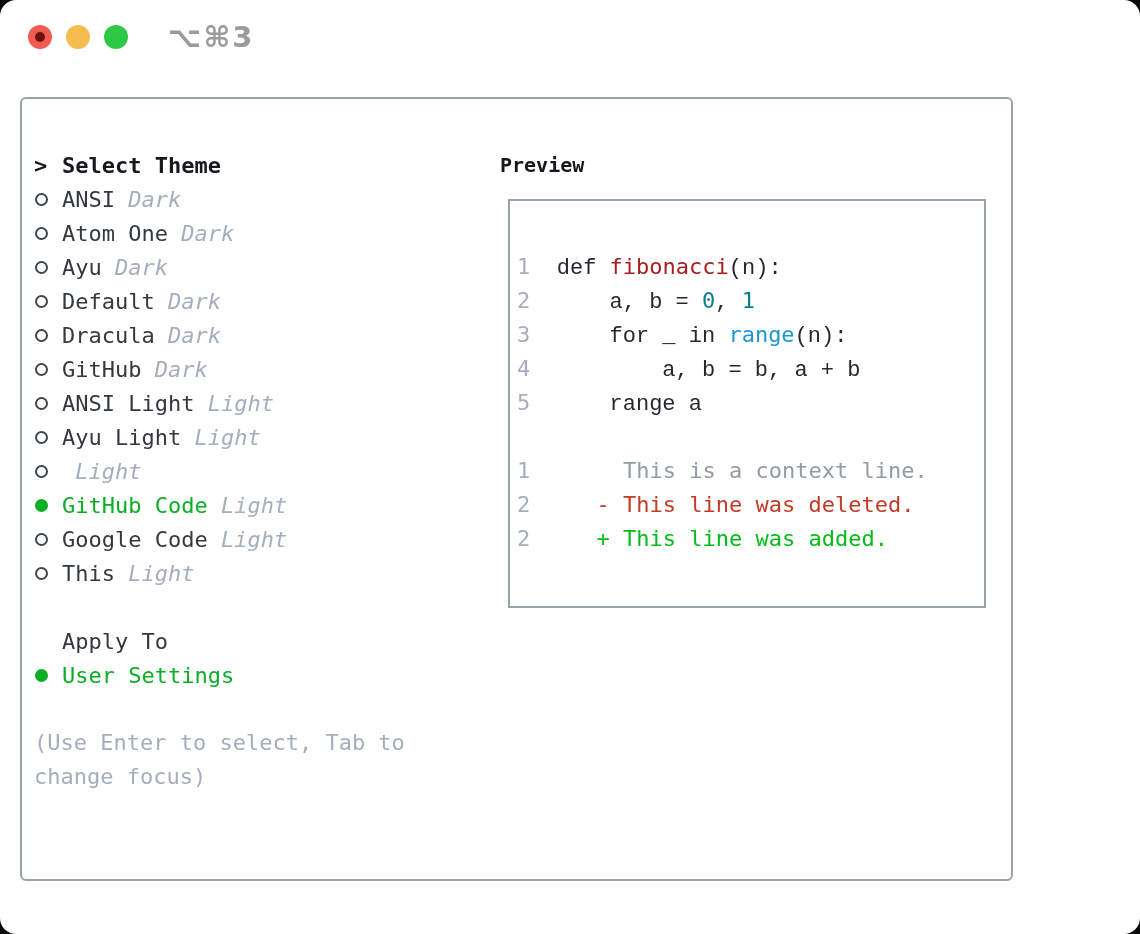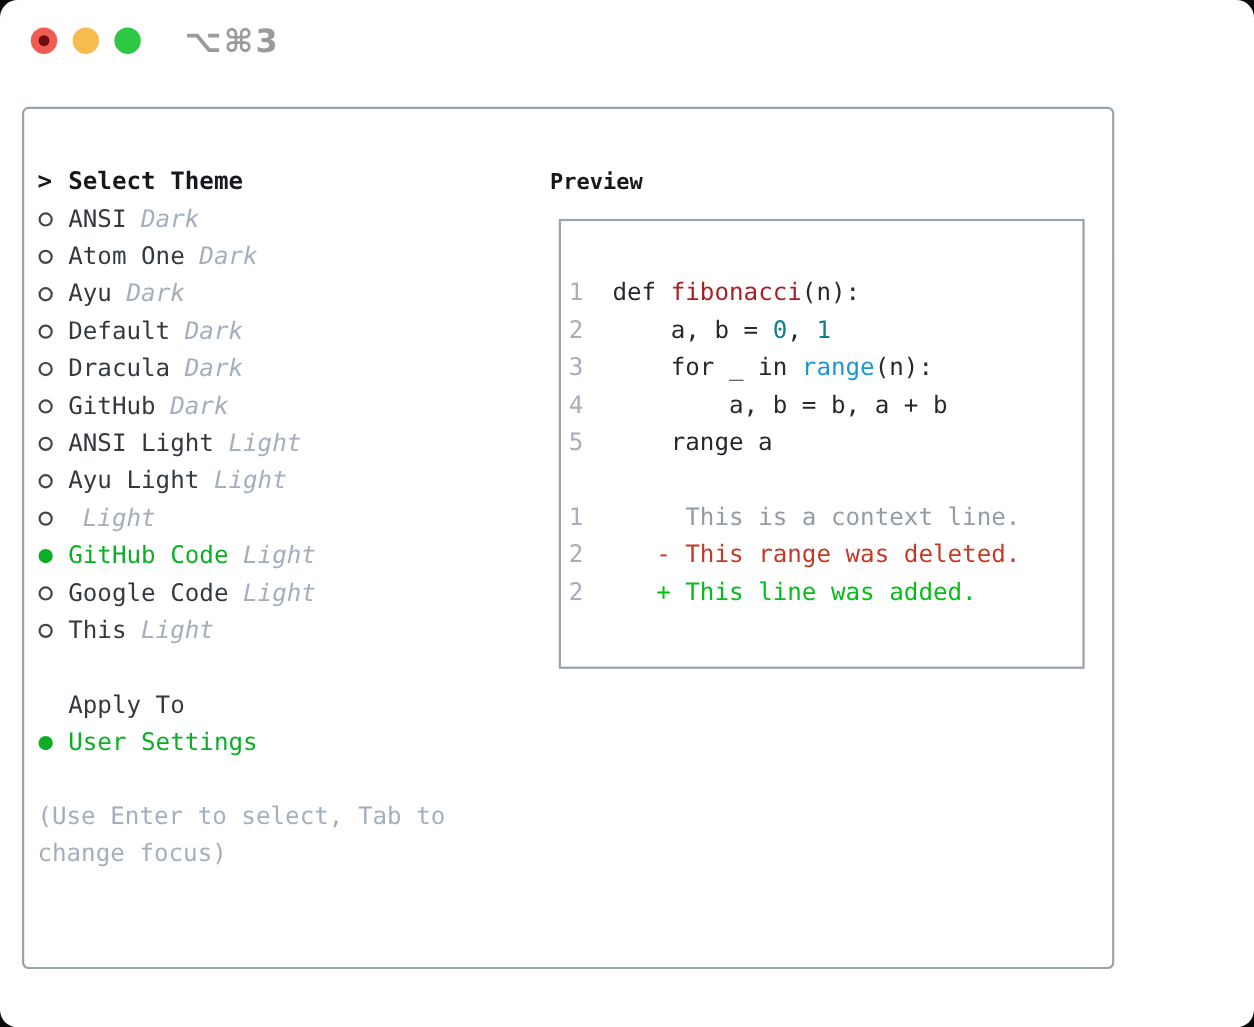--- a/index.html
+++ b/index.html
@@ -54,21 +54,21 @@
     position:absolute; left:500px; top:148px; height:34px; line-height:34px;
     font-size:20px; font-weight:bold; color:var(--heading_text);
   }
   .preview-box {
     position:absolute; left:508px; top:199px; width:478px; height:409px;
     border:2px solid var(--panel_border); background:#fff;
   }
   .codepre { padding:15px 0 0 7px; font-size:22px; }
   .pline { height:34px; line-height:34px; white-space:pre; }
   .c-gutter  { color:var(--gutter_gray); }
-  .c-code    { color:var(--code_text); }
+  .c-code    { color:var(--code_text);font-family:Liberation Mono, monospace; }
   .c-func    { color:var(--func_red); }
   .c-builtin { color:var(--builtin_blue); }
   .c-num     { color:var(--number_teal); }
   .c-context { color:var(--context_gray); }
   .c-deleted { color:var(--diff_red); }
   .c-added   { color:var(--diff_green); }
 </style>
 </head>
 <body>
 
@@ -120,18 +120,18 @@
   <div class="preview-box">
     <div class="codepre" id="preview-lines">
         <div class="pline"><span class="c-code"> </span></div>
         <div class="pline"><span class="c-gutter">1  </span><span class="c-code">def </span><span class="c-func">fibonacci</span><span class="c-code">(n):</span></div>
         <div class="pline"><span class="c-gutter">2  </span><span class="c-code">    a, b = </span><span class="c-num">0</span><span class="c-code">, </span><span class="c-num">1</span></div>
         <div class="pline"><span class="c-gutter">3  </span><span class="c-code">    for _ in </span><span class="c-builtin">range</span><span class="c-code">(n):</span></div>
         <div class="pline"><span class="c-gutter">4  </span><span class="c-code">        a, b = b, a + b</span></div>
         <div class="pline"><span class="c-gutter">5  </span><span class="c-code">    range a</span></div>
         <div class="pline"><span class="c-code"> </span></div>
         <div class="pline"><span class="c-gutter">1     </span><span class="c-context">  </span><span class="c-context">This is a context line.</span></div>
-        <div class="pline"><span class="c-gutter">2     </span><span class="c-deleted">- </span><span class="c-deleted">This range was deleted.</span></div>
+        <div class="pline"><span class="c-gutter">2     </span><span class="c-deleted">- </span><span class="c-deleted">This line was deleted.</span></div>
         <div class="pline"><span class="c-gutter">2     </span><span class="c-added">+ </span><span class="c-added">This line was added.</span></div>
       </div>
   </div>
 
 </div>
 
 </body></html>

